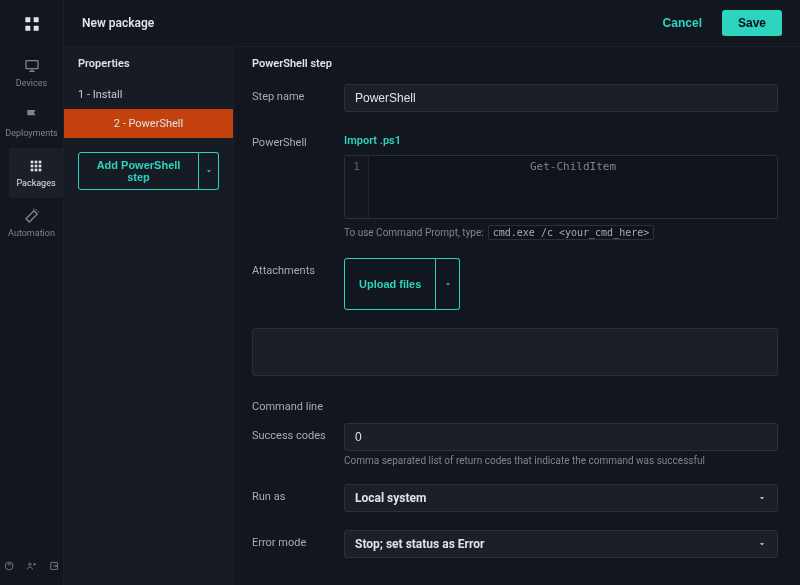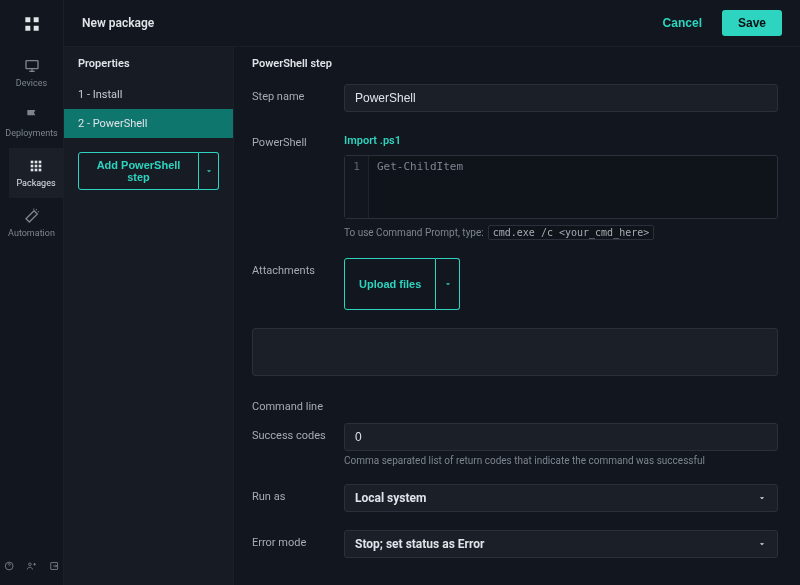--- a/index.html
+++ b/index.html
@@ -113,22 +113,23 @@
     font-weight: 600;
     color: #e0e3e8;
   }
   .step-item {
     padding: 8px 14px;
     font-size: 11px;
     color: #c8ccd4;
     cursor: pointer;
   }
   .step-item.selected {
-    background: #0f766e;
-    color: #e0e3e8;
+    background: #c2410c;
+    color: #e0e3e8;
+    text-align: center;
   }
   .add-step-wrap {
     display: flex;
     margin: 14px;
   }
   .add-step-btn {
     border: 1px solid #2dd4bf;
     background: none;
     color: #2dd4bf;
     font-size: 11px;
@@ -204,20 +205,21 @@
     text-align: center;
     padding: 4px 0;
     color: #5a6270;
     border-right: 1px solid #1f2530;
     background: #12161e;
   }
   .code {
     padding: 4px 8px;
     color: #7d8590;
     flex: 1;
+    text-align: center;
   }
   .hint {
     font-size: 10px;
     color: #7d8590;
     margin-top: 6px;
     display: flex;
     align-items: center;
     gap: 4px;
   }
   .hint-code {

